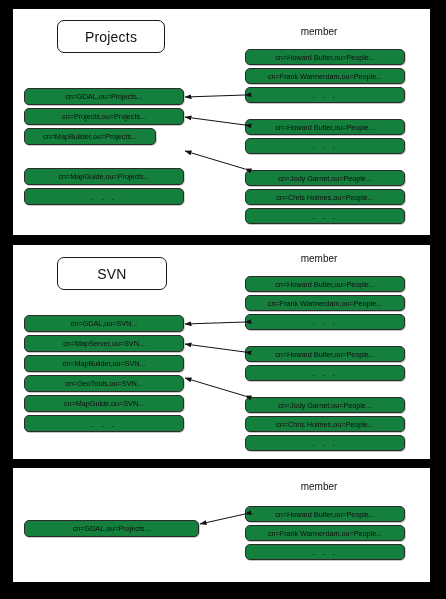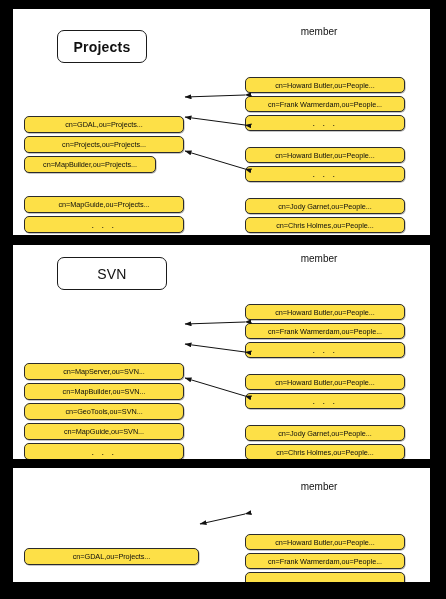--- a/index.html
+++ b/index.html
@@ -50,30 +50,29 @@
     color: #111111;
     text-align: center;
     white-space: nowrap;
   }
 
   .node {
     position: absolute;
     box-sizing: border-box;
     border: 1px solid #2b2b2b;
     border-radius: 5px;
-    background: #fde047;
+    background: #15803d;
     display: flex;
     align-items: center;
     justify-content: center;
     font-size: 7.3px;
     color: #0d0d0d;
     white-space: nowrap;
     letter-spacing: -0.05px;
     box-shadow: 0.6px 0.8px 0 rgba(0,0,0,0.30);
-    margin-top: 28px;
   }
   .node.ellipsis {
     font-size: 9px;
     letter-spacing: 2.5px;
     color: #111111;
   }
 
   .arrow-layer {
     position: absolute;
     left: 0;
@@ -84,21 +83,21 @@
   }
   .arrow-layer line { stroke: #111111; stroke-width: 1; }
 </style>
 </head>
 <body>
 
 <div id="page">
 
   <div class="panel" id="panel-projects">
 
-    <div class="title-box" style="left:44px; top:21px; width:90px; height:33px;font-weight:bold;">Projects</div>
+    <div class="title-box" style="left:44px; top:11px; width:108px; height:33px;">Projects</div>
 
     <div class="member-label" style="left:270px; top:17px; width:72px;">member</div>
 
     <div class="node" style="left:11px; top:79px;  width:160px; height:17px;">cn=GDAL,ou=Projects...</div>
     <div class="node" style="left:11px; top:99px;  width:160px; height:17px;">cn=Projects,ou=Projects...</div>
     <div class="node" style="left:11px; top:119px; width:132px; height:17px;">cn=MapBuilder,ou=Projects...</div>
     <div class="node" style="left:11px; top:159px; width:160px; height:17px;">cn=MapGuide,ou=Projects...</div>
     <div class="node ellipsis" style="left:11px; top:179px; width:160px; height:17px;">. . .</div>
 
     <div class="node" style="left:232px; top:40px; width:160px; height:16px;">cn=Howard Butler,ou=People...</div>
@@ -123,20 +122,21 @@
       <line x1="232" y1="160" x2="172" y2="142" marker-end="url(#ah1)" marker-start="url(#ah1)"></line>
     </svg>
   </div>
 
   <div class="panel" id="panel-svn">
 
     <div class="title-box" style="left:44px; top:12px; width:110px; height:33px;">SVN</div>
 
     <div class="member-label" style="left:270px; top:8px; width:72px;">member</div>
 
+    <div class="node" style="left:11px; top:70px;  width:160px; height:17px;">cn=GDAL,ou=SVN...</div>
     <div class="node" style="left:11px; top:110px; width:160px; height:17px;">cn=MapBuilder,ou=SVN...</div>
     <div class="node" style="left:11px; top:90px;  width:160px; height:17px;">cn=MapServer,ou=SVN...</div>
     <div class="node" style="left:11px; top:130px; width:160px; height:17px;border-radius:6px;">cn=GeoTools,ou=SVN...</div>
     <div class="node" style="left:11px; top:150px; width:160px; height:17px;">cn=MapGuide,ou=SVN...</div>
     <div class="node ellipsis" style="left:11px; top:170px; width:160px; height:17px;">. . .</div>
 
     <div class="node" style="left:232px; top:31px; width:160px; height:16px;">cn=Howard Butler,ou=People...</div>
     <div class="node" style="left:232px; top:50px; width:160px; height:16px;">cn=Frank Warmerdam,ou=People...</div>
     <div class="node ellipsis" style="left:232px; top:69px; width:160px; height:16px;">. . .</div>
 

